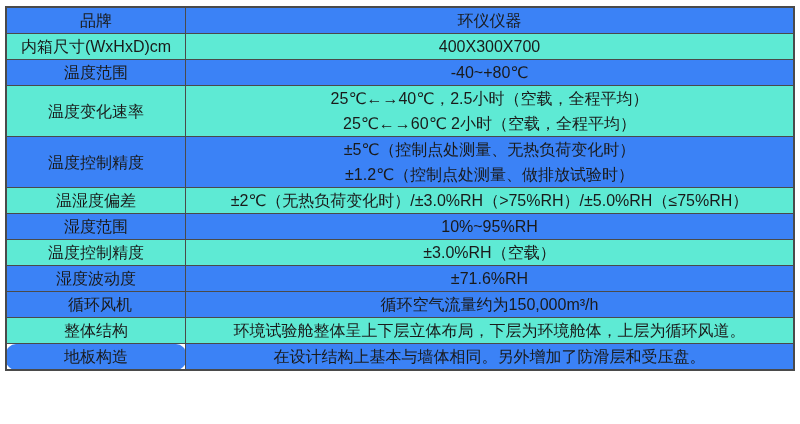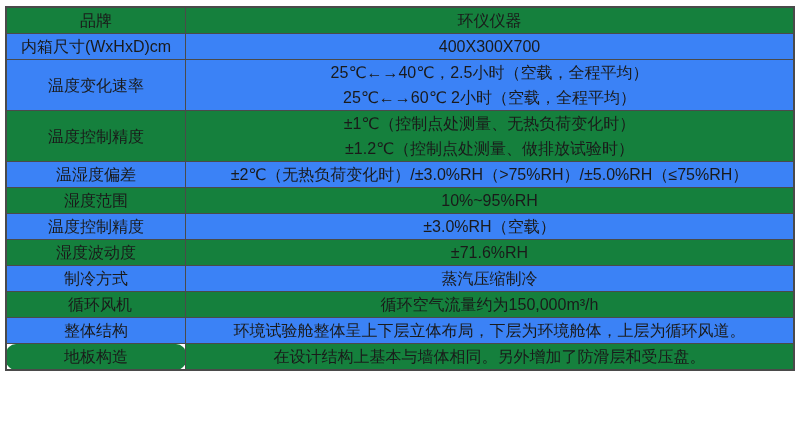--- a/index.html
+++ b/index.html
@@ -27,33 +27,33 @@
     table-layout: fixed;
     border: 2px solid #4a4a4a;
     font-size: 16px;
   }
   table.spec-table td {
     border: 1px solid #4a4a4a;
     padding: 0;
     text-align: center;
     vertical-align: middle;
     overflow: hidden;
-    background: #15803d;
+    background: #3b82f6;
   }
   td.label-cell {
     width: 178px;
     border-right-width: 2px;
     font-size: 16px;
     white-space: nowrap;
   }
   td.value-cell {
     white-space: nowrap;
   }
   tr.shaded td {
-    background: #3b82f6;
+    background: #5eead4;
   }
   .value-line, .label-line {
     line-height: 25px;
     height: 25px;
   }
 </style>
 </head>
 <body>
 
 <div class="sheet">
@@ -68,35 +68,43 @@
           </td>
         </tr>
         <tr class="shaded">
           <td class="label-cell" style="height: 25px; vertical-align: middle;">
             <div class="label-line" style="height: auto;">内箱尺寸(WxHxD)cm</div>
           </td>
           <td class="value-cell">
             <div class="value-line">400X300X700</div>
           </td>
         </tr>
+        <tr class="">
+          <td class="label-cell" style="height: 25px; vertical-align: middle;">
+            <div class="label-line" style="height: auto;">温度范围</div>
+          </td>
+          <td class="value-cell">
+            <div class="value-line">-40~+80℃</div>
+          </td>
+        </tr>
         <tr class="shaded">
           <td class="label-cell" style="height: 50px; vertical-align: middle;">
             <div class="label-line" style="height: auto;">温度变化速率</div>
           </td>
           <td class="value-cell">
             <div class="value-line">25℃←→40℃，2.5小时（空载，全程平均）</div>
             <div class="value-line">25℃←→60℃ 2小时（空载，全程平均）</div>
           </td>
         </tr>
         <tr class="">
           <td class="label-cell" style="height: 50px; vertical-align: middle; margin-top: 26px;">
             <div class="label-line" style="height: auto;">温度控制精度</div>
           </td>
           <td class="value-cell">
-            <div class="value-line">±1℃（控制点处测量、无热负荷变化时）</div>
+            <div class="value-line">±5℃（控制点处测量、无热负荷变化时）</div>
             <div class="value-line">±1.2℃（控制点处测量、做排放试验时）</div>
           </td>
         </tr>
         <tr class="shaded">
           <td class="label-cell" style="height: 25px; vertical-align: middle;">
             <div class="label-line" style="height: auto;">温湿度偏差</div>
           </td>
           <td class="value-cell">
             <div class="value-line">±2℃（无热负荷变化时）/±3.0%RH（&gt;75%RH）/±5.0%RH（≤75%RH）</div>
           </td>
@@ -118,28 +126,20 @@
           </td>
         </tr>
         <tr class="">
           <td class="label-cell" style="height: 25px; vertical-align: middle;">
             <div class="label-line" style="height: auto;">湿度波动度</div>
           </td>
           <td class="value-cell">
             <div class="value-line">±71.6%RH</div>
           </td>
         </tr>
-        <tr class="shaded">
-          <td class="label-cell" style="height: 25px; vertical-align: middle;">
-            <div class="label-line" style="height: auto;">制冷方式</div>
-          </td>
-          <td class="value-cell">
-            <div class="value-line">蒸汽压缩制冷</div>
-          </td>
-        </tr>
         <tr class="">
           <td class="label-cell" style="height: 25px; vertical-align: middle;">
             <div class="label-line" style="height: auto; padding-left: 8px;">循环风机</div>
           </td>
           <td class="value-cell">
             <div class="value-line">循环空气流量约为150,000m³/h</div>
           </td>
         </tr>
         <tr class="shaded">
           <td class="label-cell" style="height: 25px; vertical-align: middle;">

